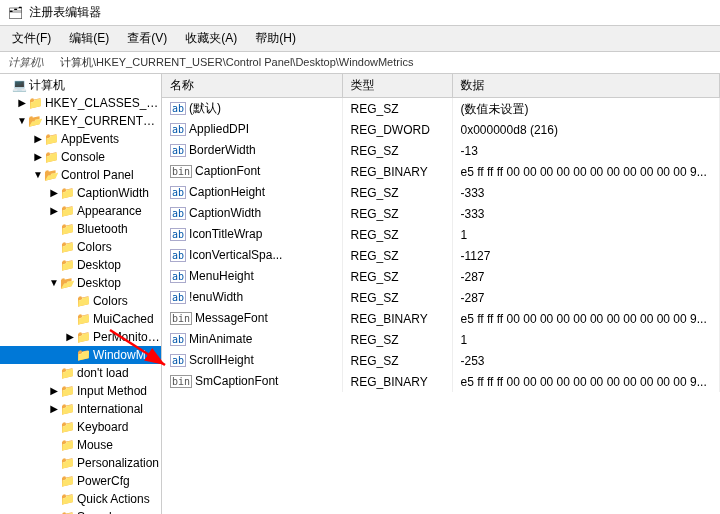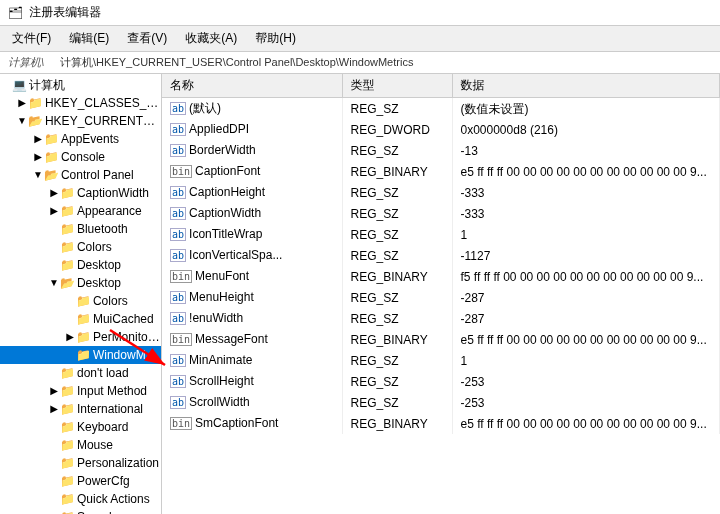--- a/index.html
+++ b/index.html
@@ -371,25 +371,20 @@
       <td style=""><span style="color:#0055aa;font-size:10px;border:1px solid #aac;padding:0 1px;margin-right:3px;font-family:monospace;">ab</span>IconTitleWrap</td>
       <td style="">REG_SZ</td>
       <td style=";max-width:280px;overflow:hidden;text-overflow:ellipsis;">1</td>
     </tr>
           <tr>
       <td style=""><span style="color:#0055aa;font-size:10px;border:1px solid #aac;padding:0 1px;margin-right:3px;font-family:monospace;">ab</span>IconVerticalSpa...</td>
       <td style="">REG_SZ</td>
       <td style=";max-width:280px;overflow:hidden;text-overflow:ellipsis;">-1127</td>
     </tr>
           <tr>
-      <td style=""><span style="color:#555;font-size:10px;border:1px solid #999;padding:0 1px;margin-right:3px;font-family:monospace;">bin</span>MenuFont</td>
-      <td style="">REG_BINARY</td>
-      <td style=";max-width:280px;overflow:hidden;text-overflow:ellipsis;">f5 ff ff ff 00 00 00 00 00 00 00 00 00 00 00 9...</td>
-    </tr>
-          <tr>
       <td style=""><span style="color:#0055aa;font-size:10px;border:1px solid #aac;padding:0 1px;margin-right:3px;font-family:monospace;">ab</span>MenuHeight</td>
       <td style="">REG_SZ</td>
       <td style=";max-width:280px;overflow:hidden;text-overflow:ellipsis;">-287</td>
     </tr>
           <tr>
       <td style=""><span style="color:#0055aa;font-size:10px;border:1px solid #aac;padding:0 1px;margin-right:3px;font-family:monospace;">ab</span>!enuWidth</td>
       <td style="">REG_SZ</td>
       <td style=";max-width:280px;overflow:hidden;text-overflow:ellipsis;">-287</td>
     </tr>
           <tr>
@@ -397,25 +392,20 @@
       <td style="">REG_BINARY</td>
       <td style=";max-width:280px;overflow:hidden;text-overflow:ellipsis;">e5 ff ff ff 00 00 00 00 00 00 00 00 00 00 00 9...</td>
     </tr>
           <tr>
       <td style=""><span style="color:#0055aa;font-size:10px;border:1px solid #aac;padding:0 1px;margin-right:3px;font-family:monospace;">ab</span>MinAnimate</td>
       <td style="">REG_SZ</td>
       <td style=";max-width:280px;overflow:hidden;text-overflow:ellipsis;">1</td>
     </tr>
           <tr>
       <td style=""><span style="color:#0055aa;font-size:10px;border:1px solid #aac;padding:0 1px;margin-right:3px;font-family:monospace;">ab</span>ScrollHeight</td>
-      <td style="">REG_SZ</td>
-      <td style=";max-width:280px;overflow:hidden;text-overflow:ellipsis;">-253</td>
-    </tr>
-          <tr>
-      <td style=""><span style="color:#0055aa;font-size:10px;border:1px solid #aac;padding:0 1px;margin-right:3px;font-family:monospace;">ab</span>ScrollWidth</td>
       <td style="">REG_SZ</td>
       <td style=";max-width:280px;overflow:hidden;text-overflow:ellipsis;">-253</td>
     </tr>
           <tr>
       <td style=""><span style="color:#555;font-size:10px;border:1px solid #999;padding:0 1px;margin-right:3px;font-family:monospace;">bin</span>SmCaptionFont</td>
       <td style="">REG_BINARY</td>
       <td style=";max-width:280px;overflow:hidden;text-overflow:ellipsis;">e5 ff ff ff 00 00 00 00 00 00 00 00 00 00 00 9...</td>
     </tr>
         </tbody>
     </table>

